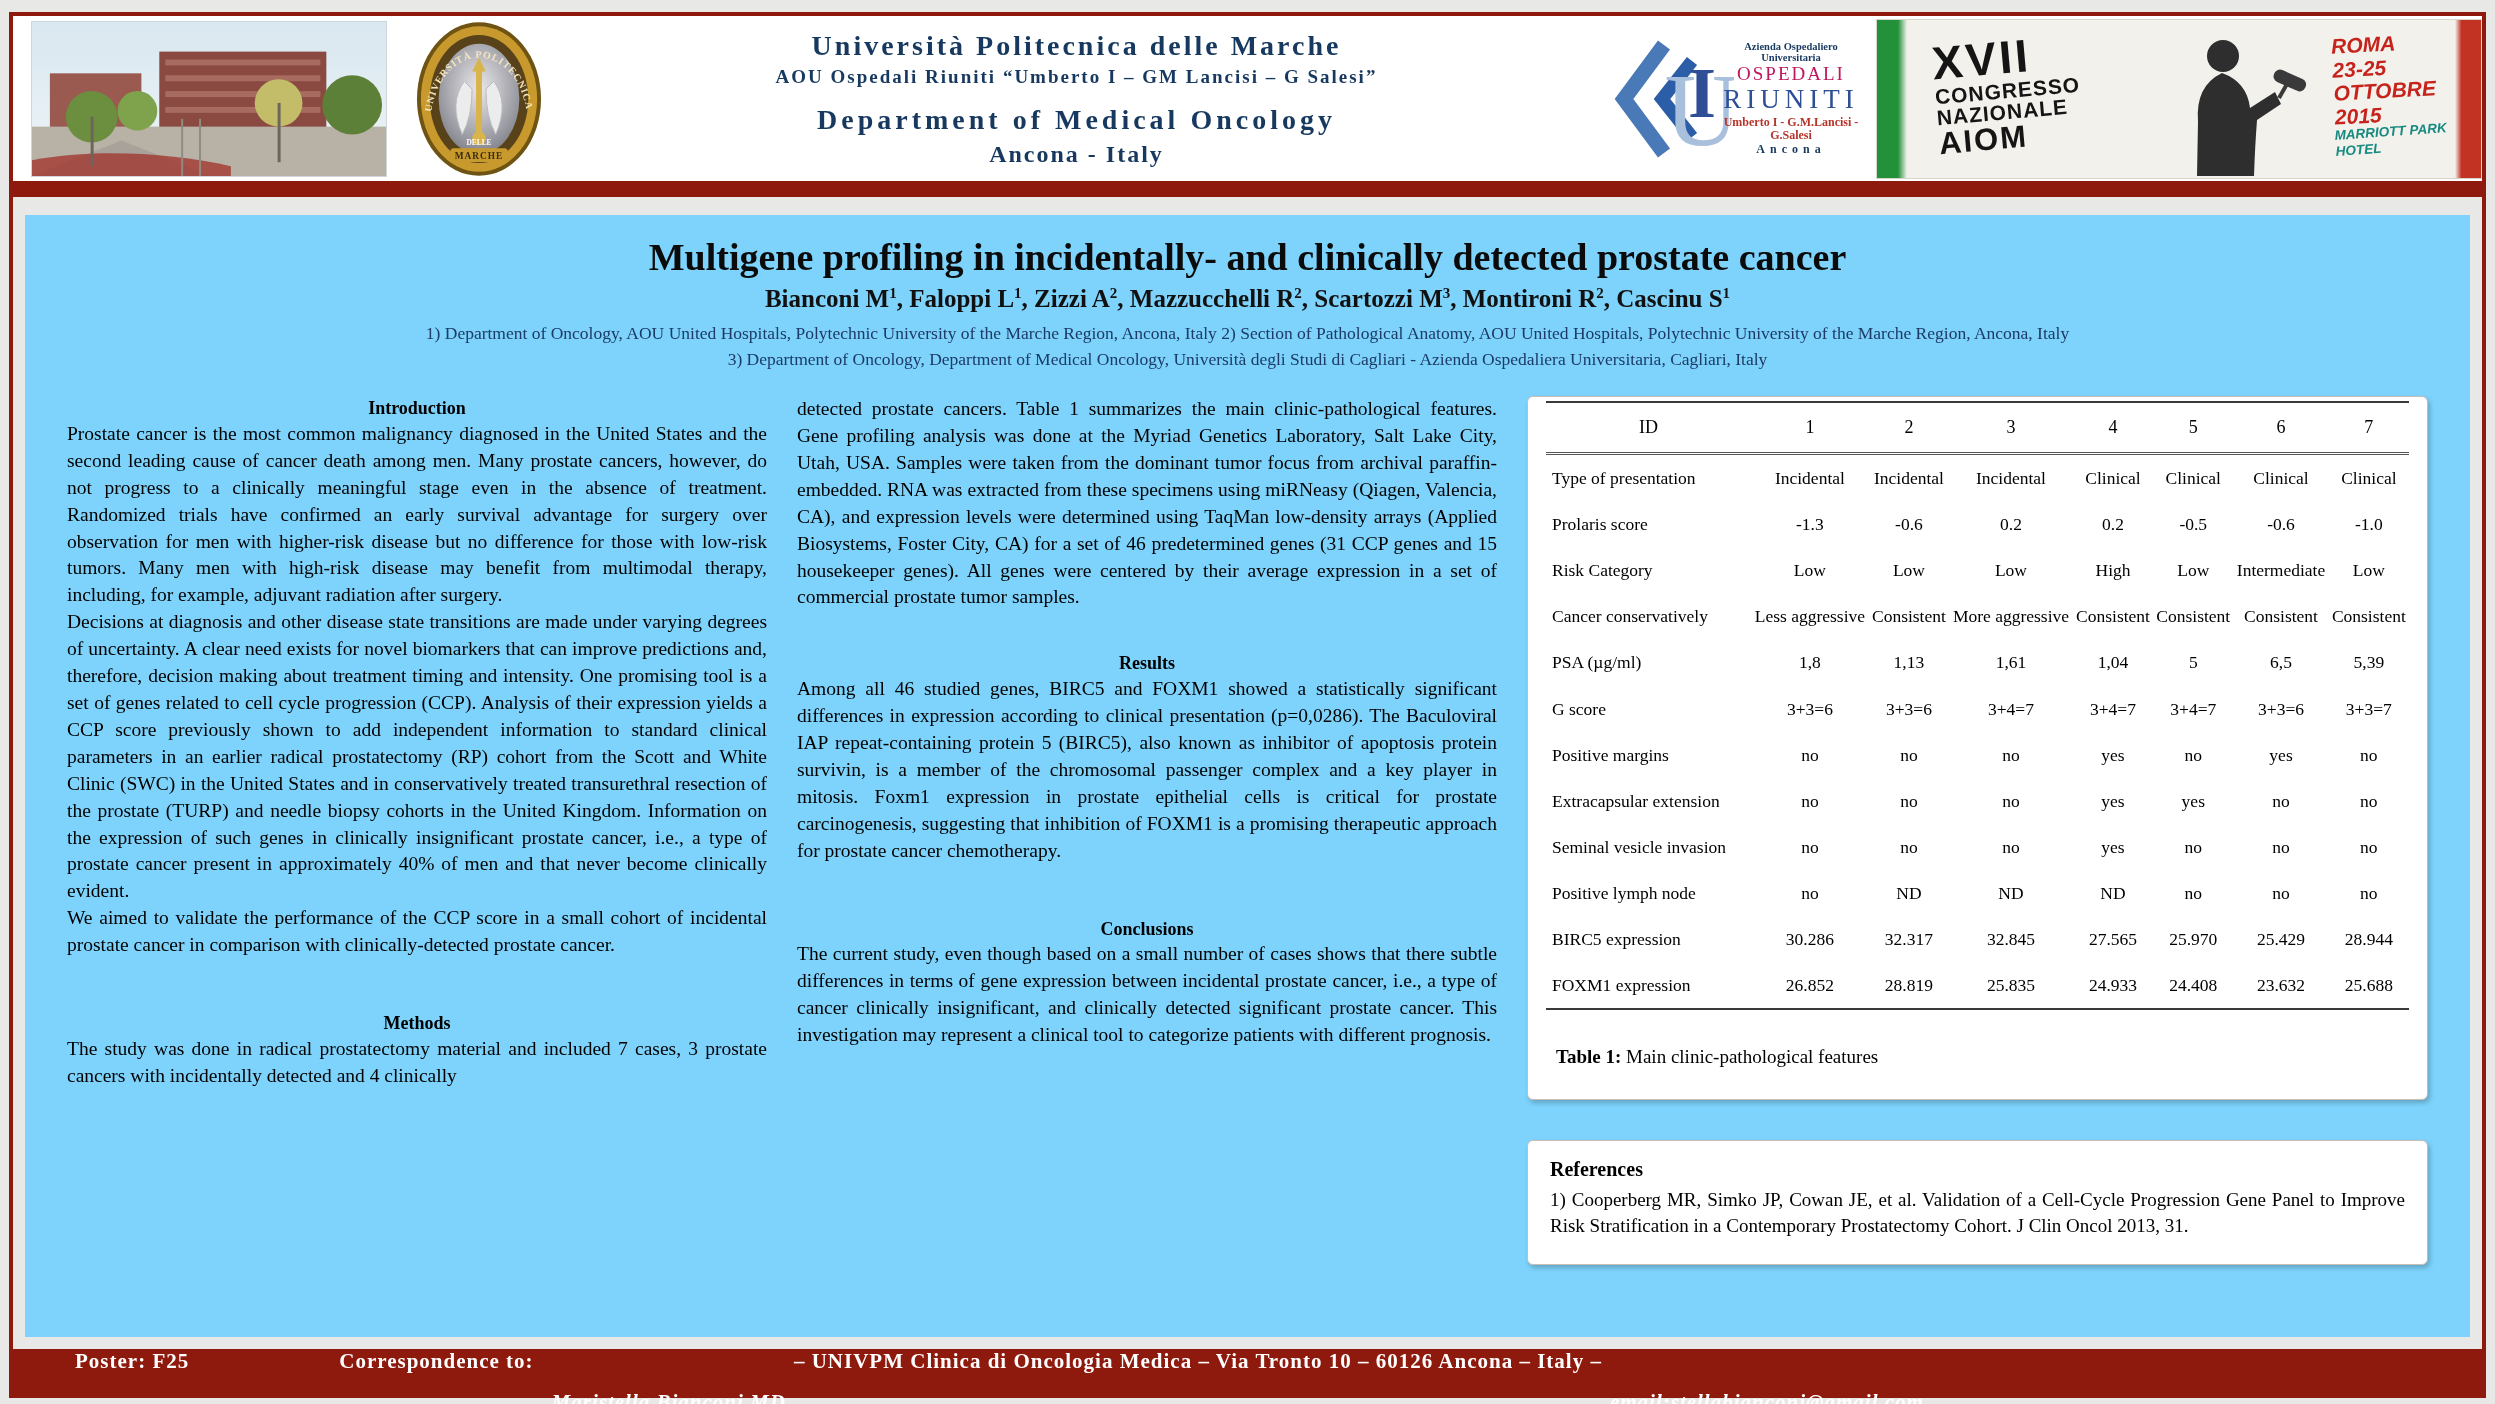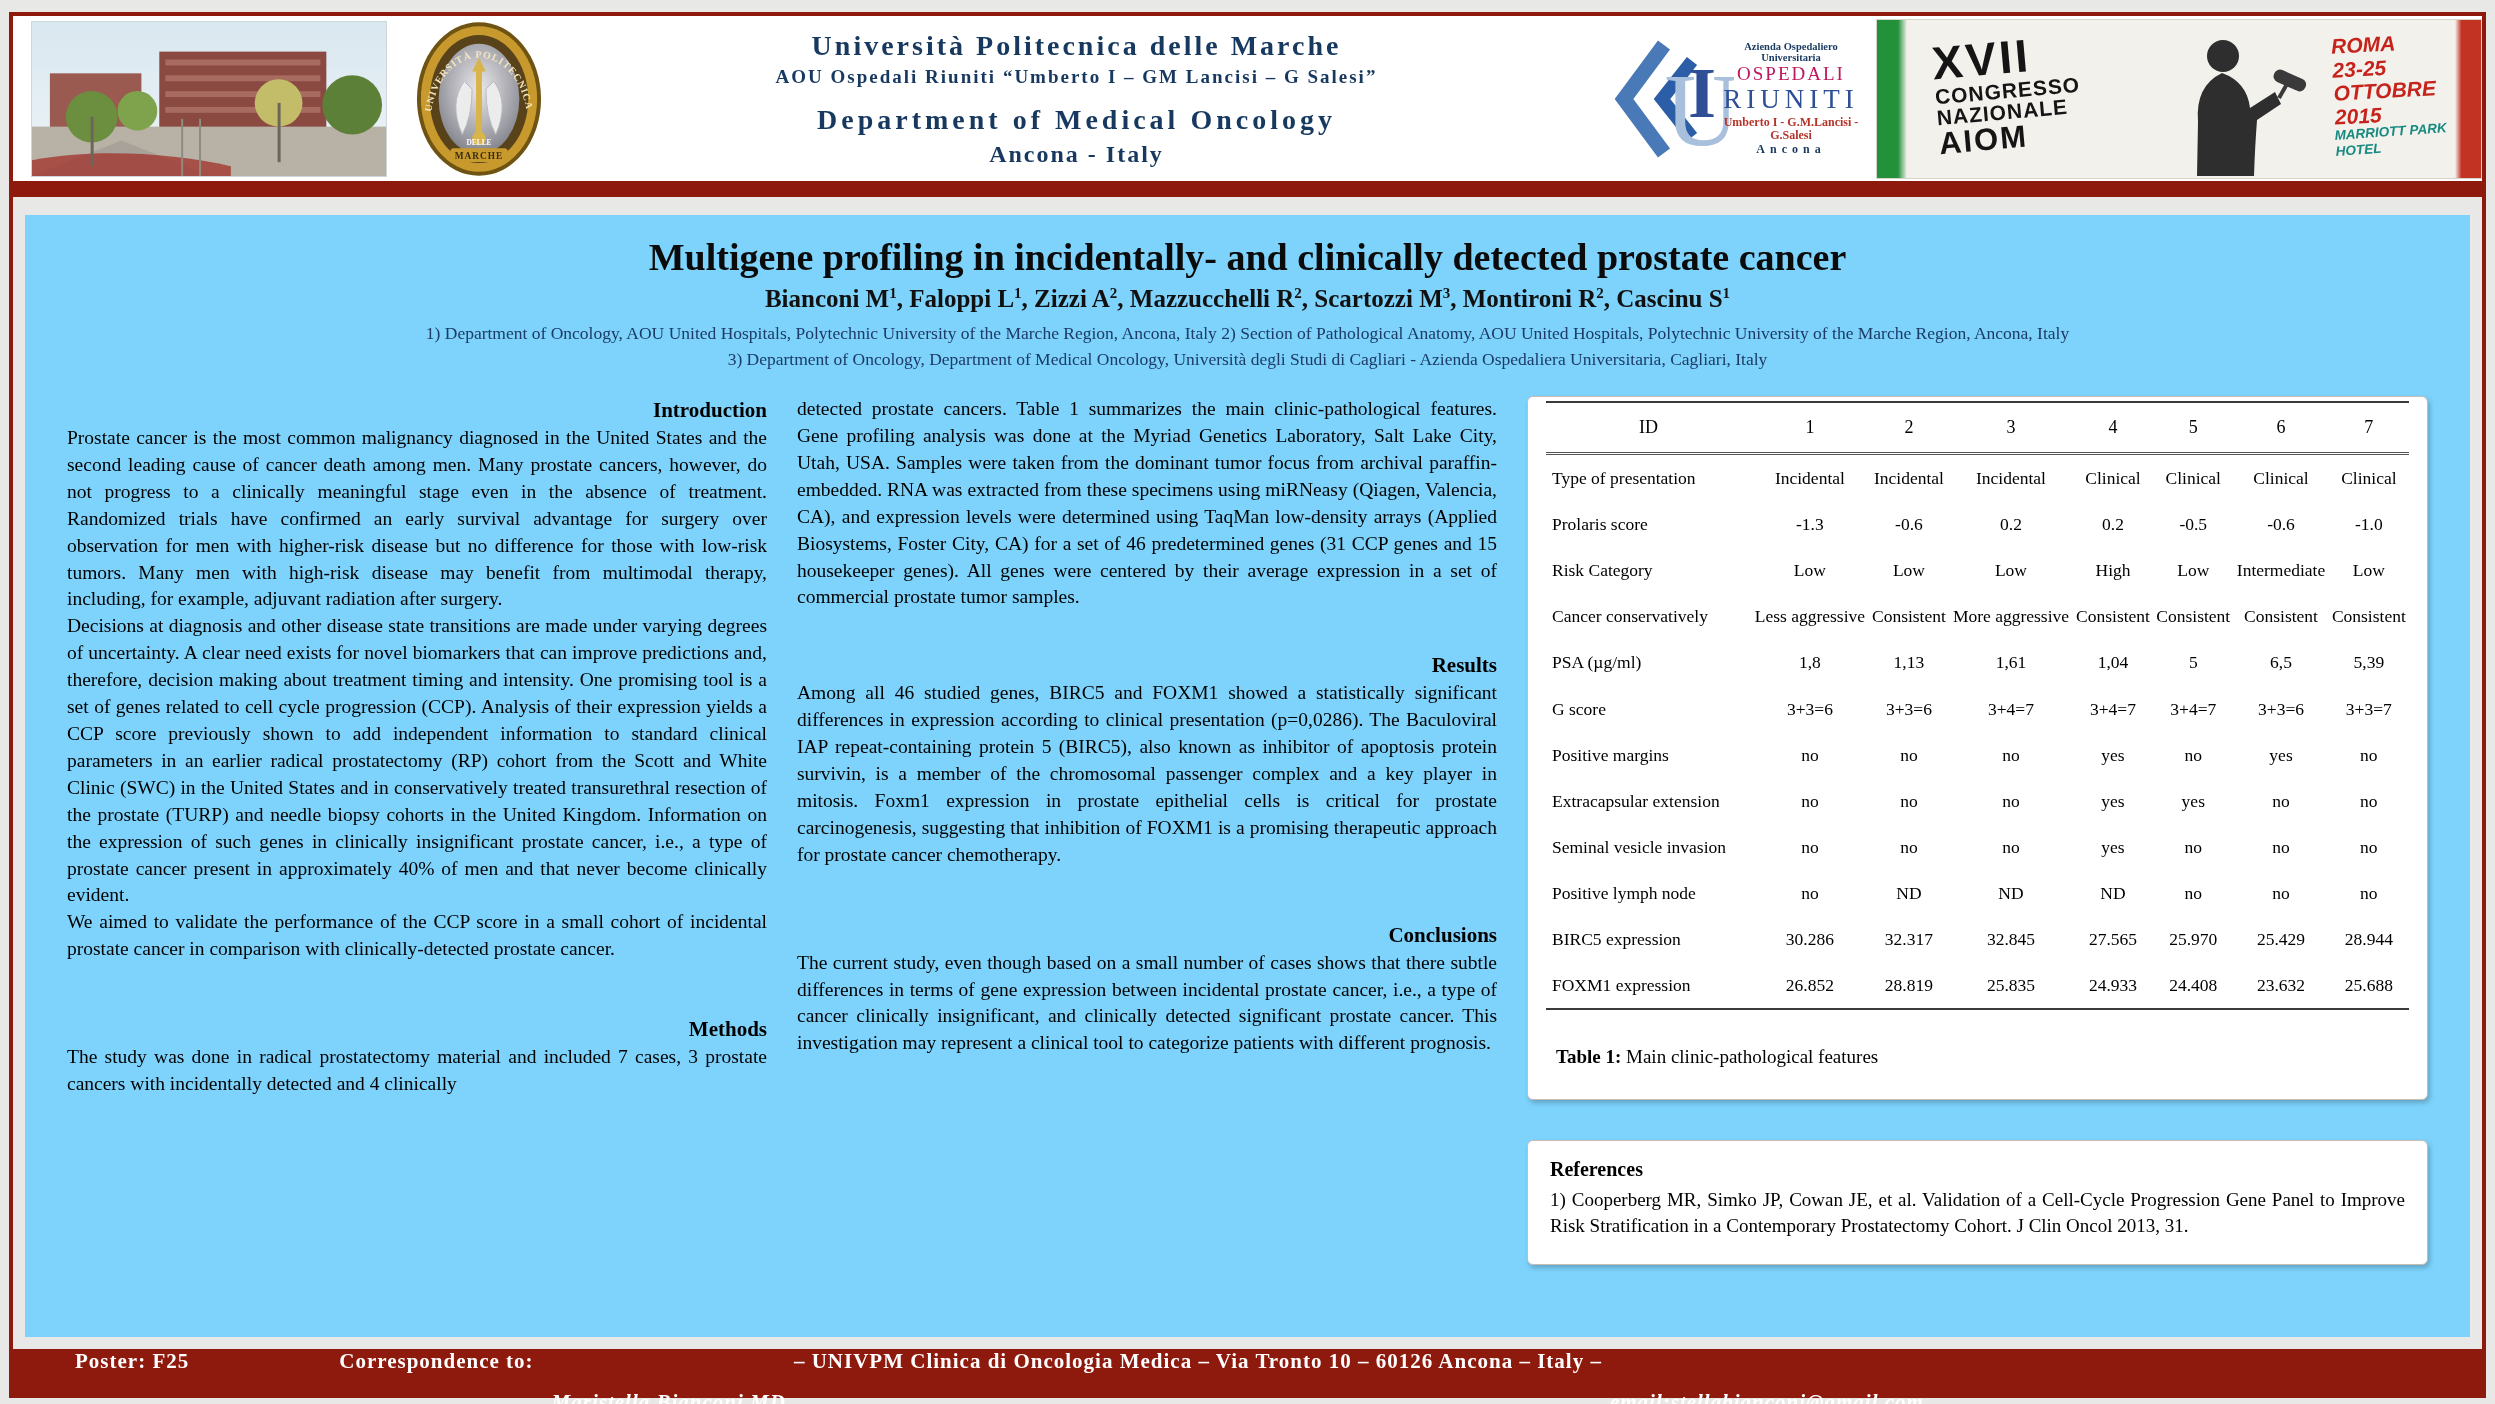--- a/index.html
+++ b/index.html
@@ -43,21 +43,21 @@
   .content { flex:1; margin:18px 12px 10px; background:#7dd3fc; padding-top:20px; overflow:hidden; display:flex; flex-direction:column; }
   .title-block { text-align:center; }
   .poster-title { font-size:38px; font-weight:bold; color:#0b0b0b; }
   .authors { font-size:25px; font-weight:bold; color:#111111; margin-top:6px; }
   .authors sup { font-size:15px; }
   .affiliations { font-size:17.5px; color:#1c3b66; margin-top:8px; line-height:1.45; }
 
   .columns { display:flex; gap:30px; padding:0 42px; margin-top:24px; flex:1; }
   .col { width:700px; flex:none; font-size:19.5px; line-height:1.38; color:#000; text-align:justify; }
   .col-right { flex:1; width:auto; }
-  .sec-heading { font-size:21px; font-weight:bold; text-align:right; }
+  .sec-heading { font-size:18px; font-weight:bold; text-align:center; }
   .mt-gap { margin-top:52px; }
   .mt-gap-sm { margin-top:40px; }
   .col p { margin:0; }
 
   
   .panel { background:#fff; border:1px solid #c6beb5; border-radius:6px; box-shadow:2px 3px 5px rgba(0,0,0,0.22); }
   .table-panel { padding:4px 18px 16px; }
   table.clinic { width:100%; border-collapse:collapse; border-top:2px solid #3a3a3a; font-size:17.5px; color:#000; }
   table.clinic thead th { font-weight:normal; font-size:18px; padding:12px 2px; border-bottom:3px double #555; text-align:center; }
   table.clinic td { padding:13px 2px; text-align:center; vertical-align:middle; line-height:1.15; }

